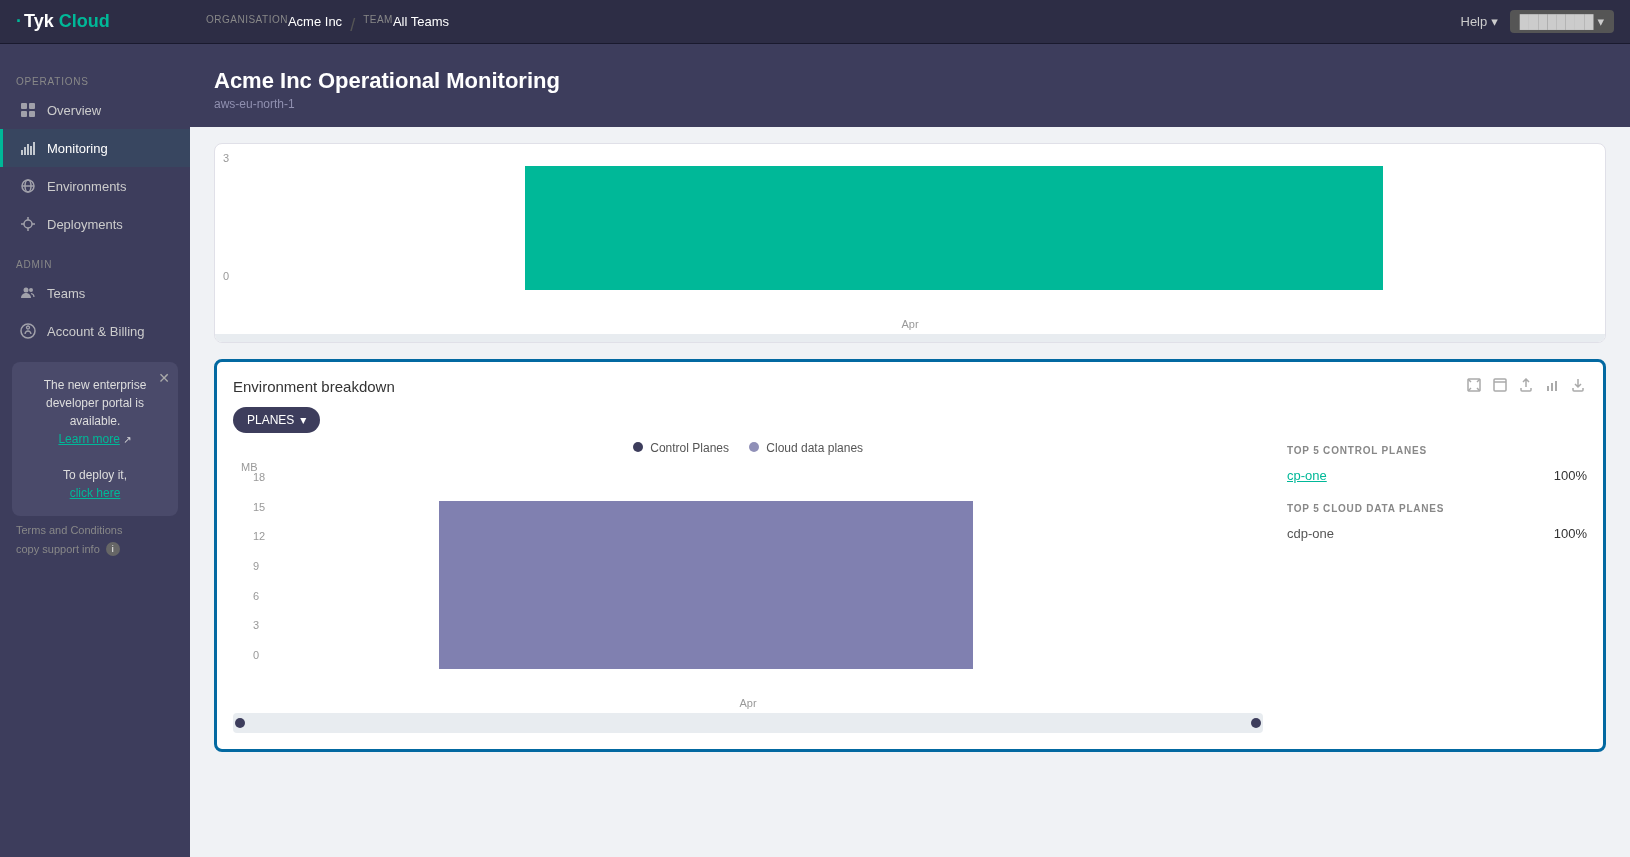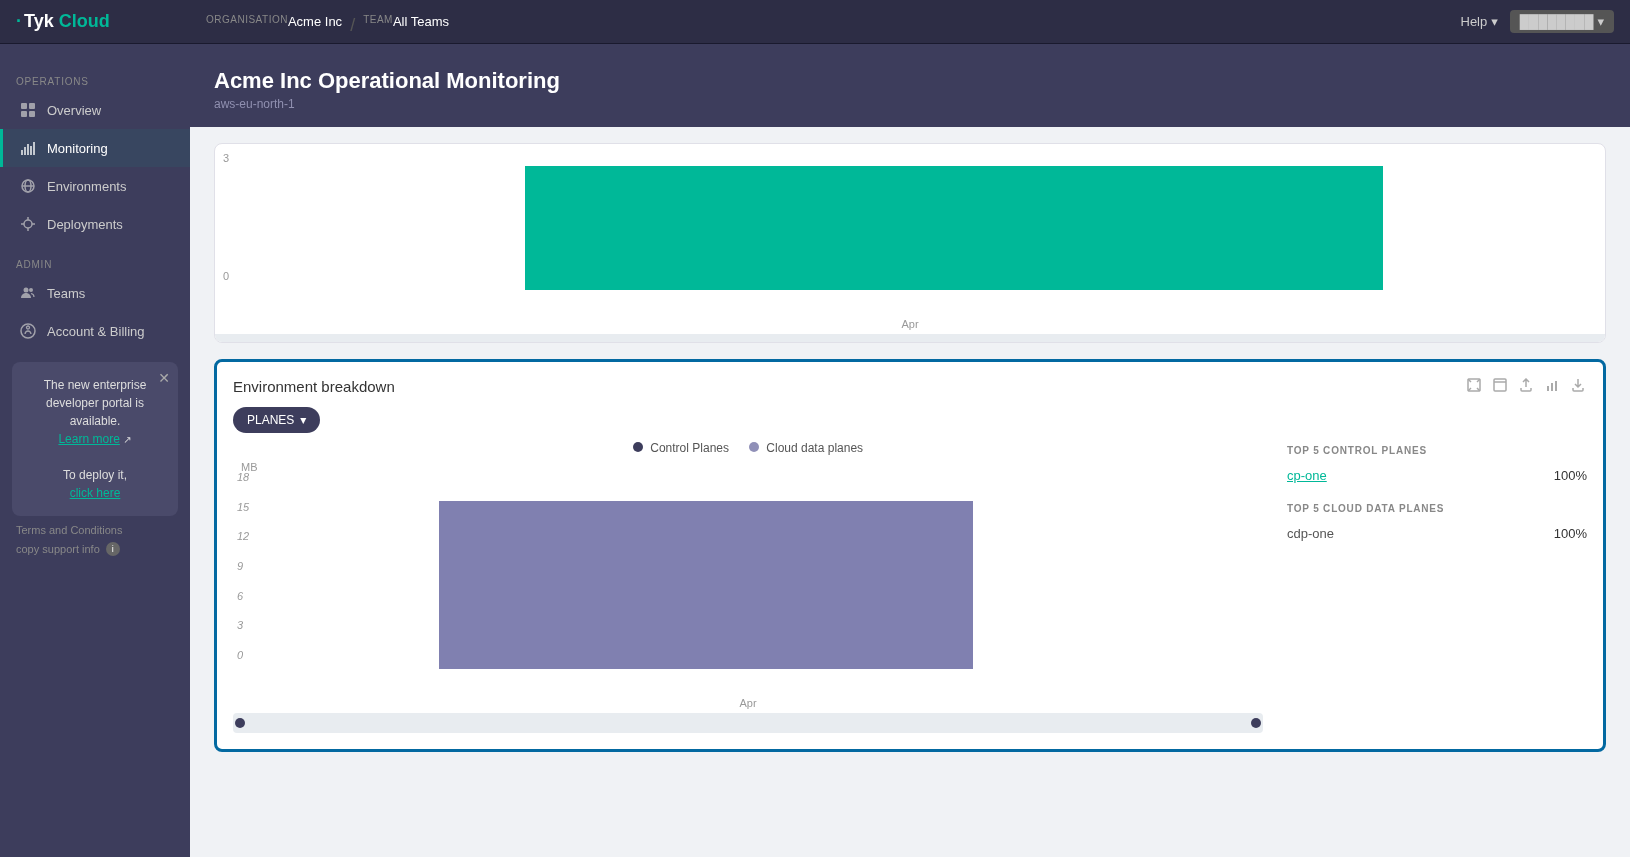--- a/index.html
+++ b/index.html
@@ -315,29 +315,28 @@
       display: inline-block;
       margin-right: 4px;
     }
     .env-chart-area {
       height: 230px;
       position: relative;
       padding: 8px 8px 24px 50px;
     }
     .env-y-labels {
       position: absolute;
-      left: 4px;
+      left: 20px;
       top: 8px;
       bottom: 32px;
       display: flex;
       flex-direction: column;
       justify-content: space-between;
       font-size: 11px;
       color: #999;
-      font-style: italic;
     }
     .env-bar-area {
       width: 100%;
       height: 100%;
       position: relative;
       display: flex;
       align-items: flex-end;
     }
     .purple-bar {
       background: #8080b0;

